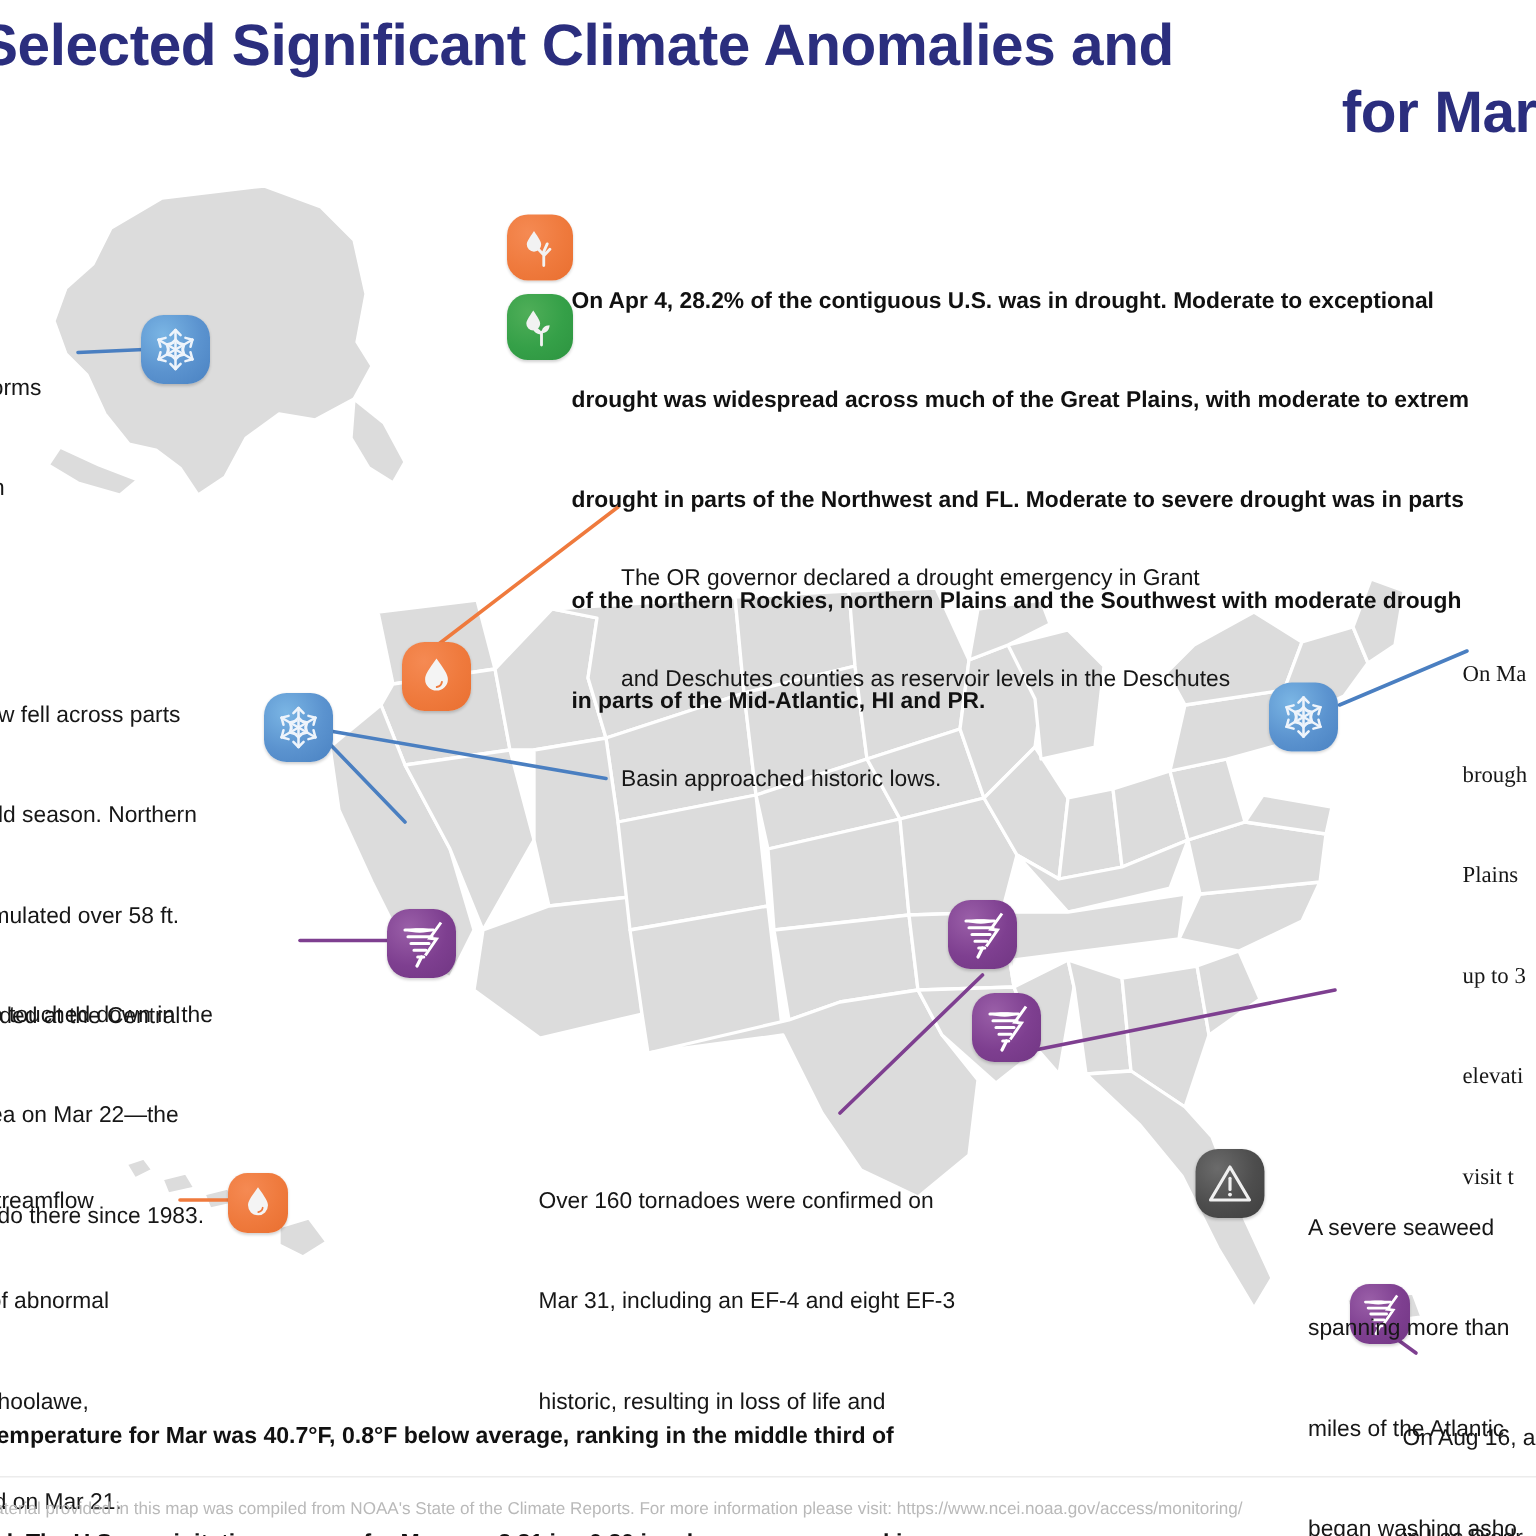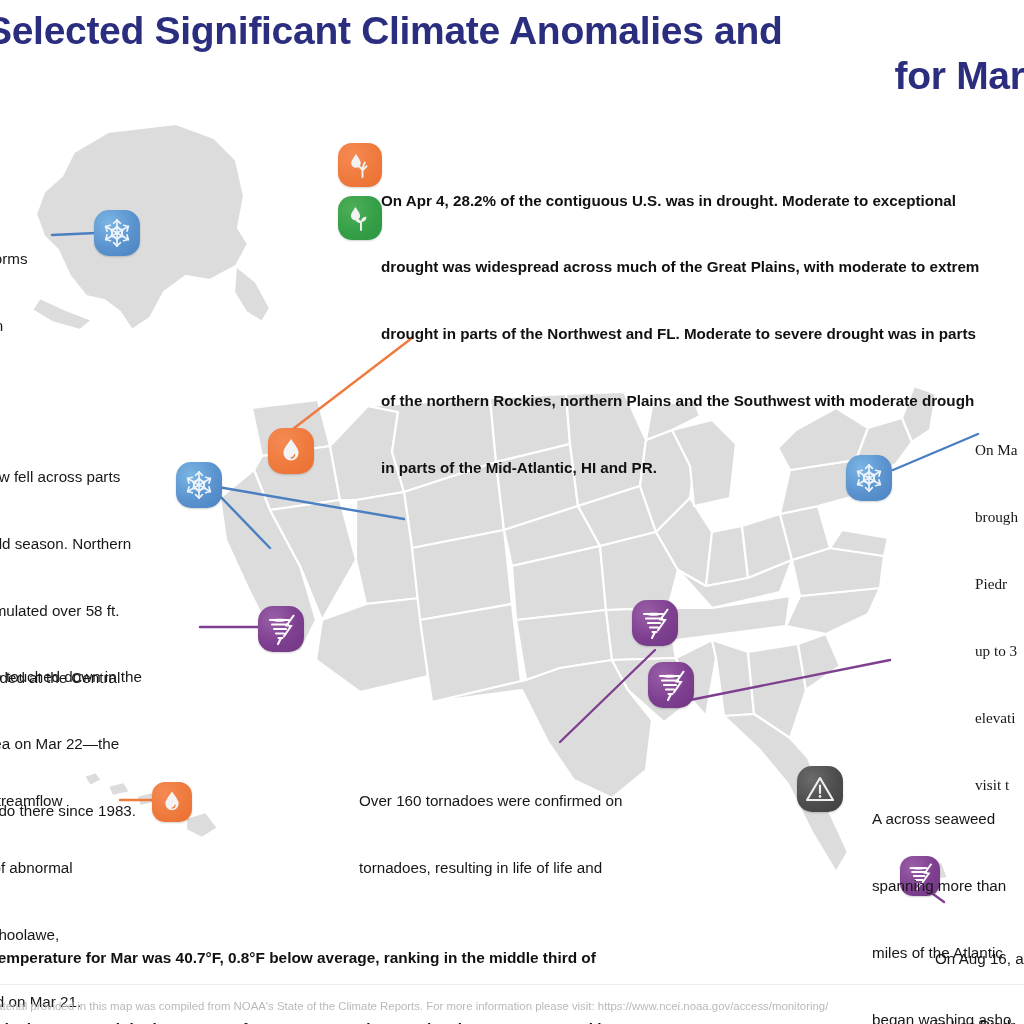--- a/index.html
+++ b/index.html
@@ -360,60 +360,66 @@
       <path d="M17 26 L14 32" stroke="#ffffff" stroke-width="2.1" stroke-linecap="round"></path>
     </svg>
   </div>
 
   <div class="callout clip-left" style="left:-34px;top:203px;">
     <div>le storms</div>
     <div>tation</div>
     <div>AK.</div>
   </div>
 
+  <div class="callout" style="left:414px;top:330px;">
+    <div>The OR governor declared a drought emergency in Grant</div>
+    <div>and Deschutes counties as reservoir levels in the Deschutes</div>
+    <div>Basin approached historic lows.</div>
+  </div>
 
   <div class="callout clip-left" style="left:-30px;top:421px;">
     <div> snow fell across parts</div>
     <div>e cold season. Northern</div>
     <div>ccumulated over 58 ft.</div>
     <div>ecorded at the Central</div>
     <div>.</div>
   </div>
 
   <div class="callout clip-right" style="left:975px;top:394px;font-family:Liberation Serif, serif;">
     <div>On Ma</div>
     <div>brough</div>
-    <div>Piedr</div>
+    <div>Plains</div>
     <div>up to 3</div>
     <div>elevati</div>
     <div>visit t</div>
   </div>
 
   <div class="callout clip-left" style="left:-32px;top:621px;">
     <div>nado touched down in the</div>
     <div>s area on Mar 22—the</div>
     <div>ornado there since 1983.</div>
   </div>
 
   <div class="callout" style="left:359px;top:745px;">
     <div>Over 160 tornadoes were confirmed on</div>
-    <div>tornadoes, resulting in life of life and</div>
+    <div>Mar 31, including an EF-4 and eight EF-3</div>
+    <div>historic, resulting in loss of life and</div>
     
   </div>
 
 
   <div class="callout clip-left" style="left:-32px;top:745px;">
     <div>ed streamflow</div>
     <div>ion of abnormal</div>
     <div>i, Kahoolawe,</div>
     <div>sland on Mar 21.</div>
   </div>
 
   <div class="callout clip-right" style="left:872px;top:763px;">
-    <div>A across seaweed</div>
+    <div>A severe seaweed</div>
     <div>spanning more than</div>
     <div>miles of the Atlantic</div>
     <div>began washing asho</div>
     
   </div>
 
   <div class="callout clip-right" style="left:935px;top:903px;">
     <div>On Aug 16, a</div>
     <div>in Las Piedr</div>
     

